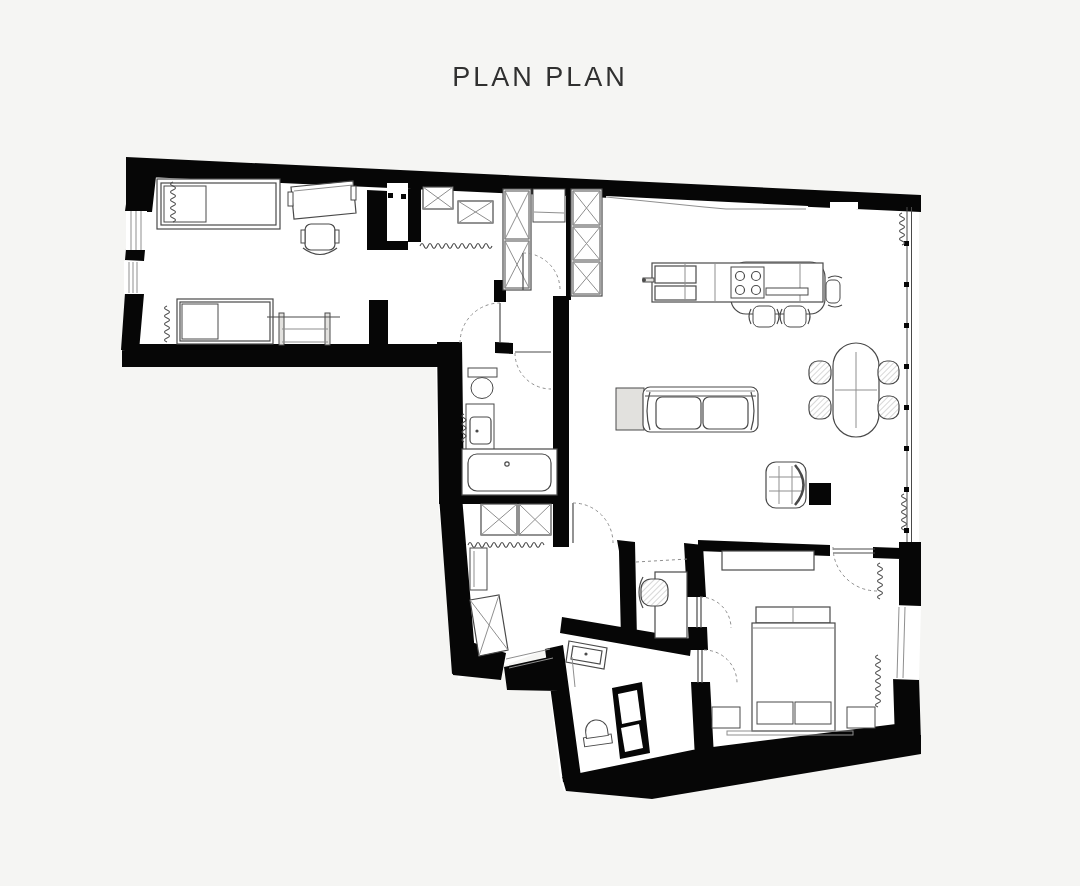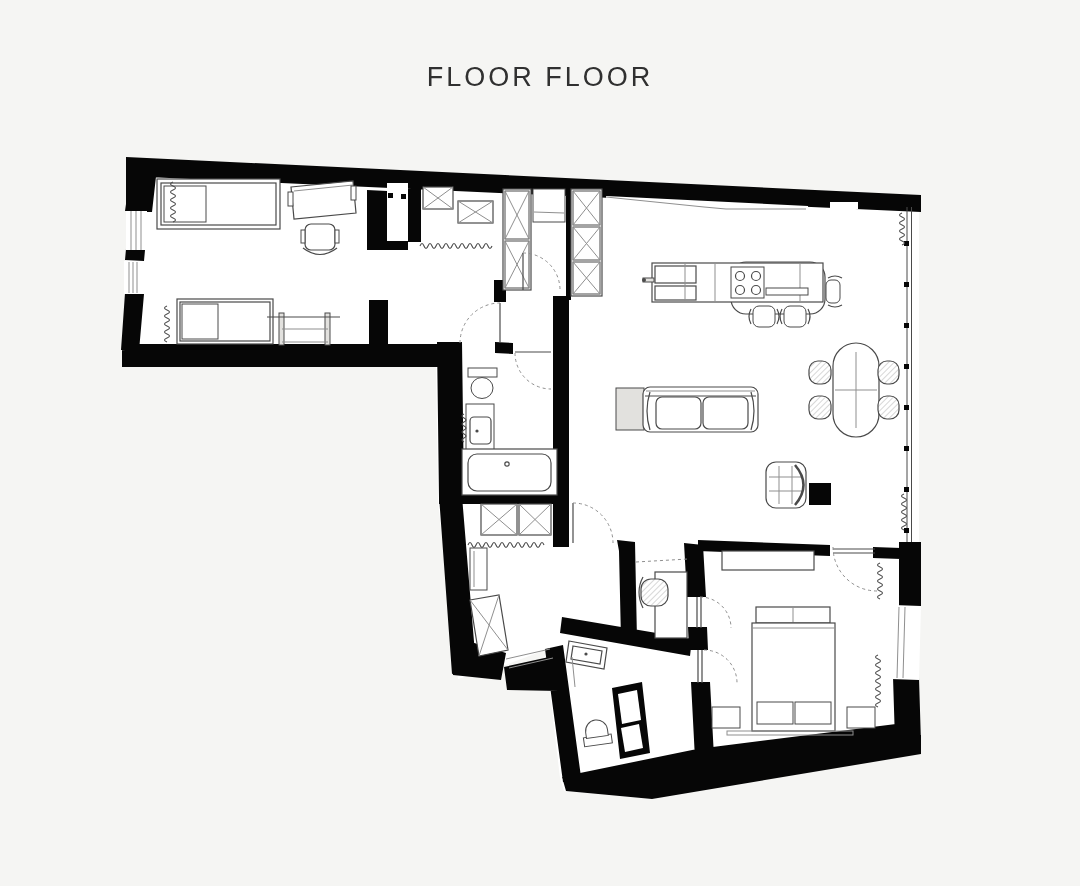--- a/index.html
+++ b/index.html
@@ -20,21 +20,21 @@
   .ln{fill:none;stroke:var(--line);stroke-width:1.2;}
   .lt{fill:none;stroke:var(--line-light);stroke-width:1;}
   .sq{fill:none;stroke:var(--line);stroke-width:1.1;}
   .dash{fill:none;stroke:var(--line-light);stroke-width:1;stroke-dasharray:3 3;}
   .hatchfill{fill:url(#hatch);stroke:var(--line);stroke-width:1.2;}
   .wh{fill:var(--floor);stroke:none;}
 </style>
 </head>
 <body>
 
-<div class="title">FLOOR FLOOR</div>
+<div class="title">PLAN PLAN</div>
 
 <svg width="1080" height="886" viewBox="0 0 1080 886">
   <defs>
     <pattern id="hatch" width="4" height="4" patternUnits="userSpaceOnUse" patternTransform="rotate(45)">
       <rect width="4" height="4" fill="#ffffff"></rect>
       <line x1="0" y1="0" x2="0" y2="4" stroke="#9a9a9a" stroke-width="0.8"></line>
     </pattern>
   </defs>
 
   <path class="floor" d="M128,158 L919,195 L919,742 L652,799 L564,791 L560,778 L545,650 L505,665 L458,679 L438,502 L436,367 L124,367 Z"></path>

